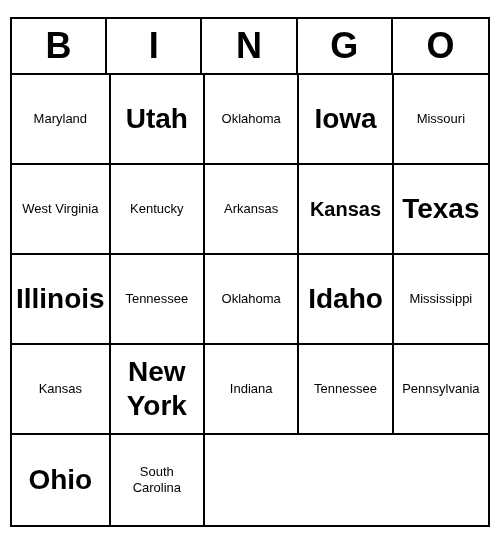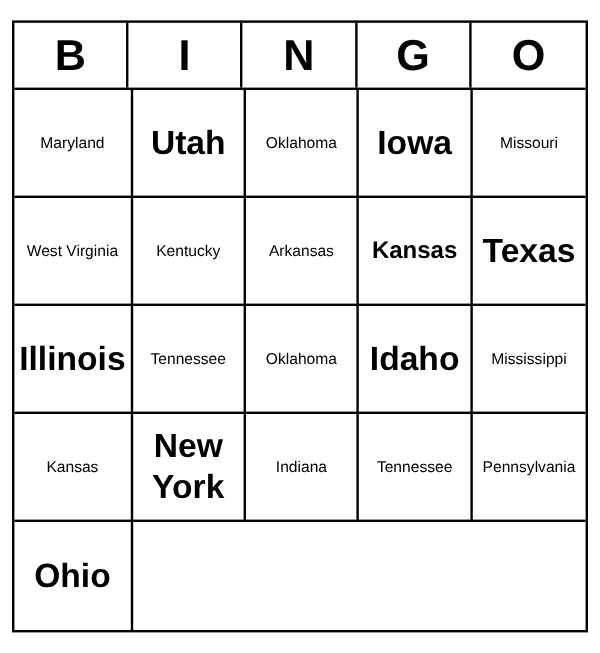--- a/index.html
+++ b/index.html
@@ -150,14 +150,17 @@
       </div>
       <div class="bingo-cell">
         <span class="cell-text small">Tennessee</span>
       </div>
       <div class="bingo-cell">
         <span class="cell-text small">Pennsylvania</span>
       </div>
       <div class="bingo-cell">
         <span class="cell-text large">Ohio</span>
       </div>
+      <div class="bingo-cell">
+        <span class="cell-text small">South Carolina</span>
+      </div>
     </div>
 </div>
 
 </body></html>

